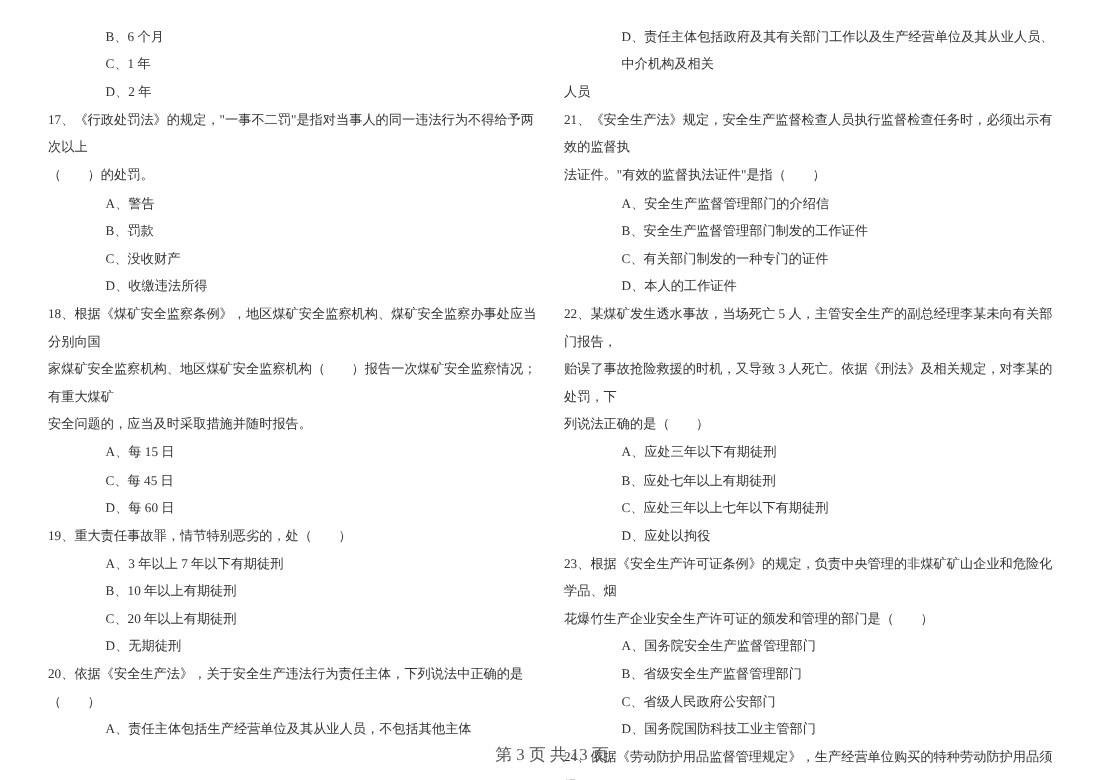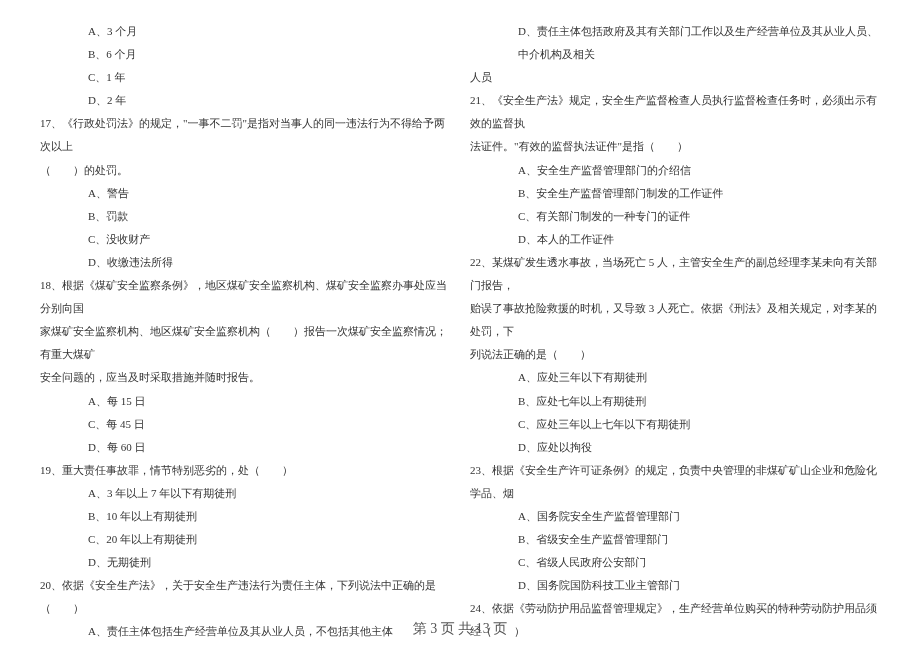--- a/index.html
+++ b/index.html
@@ -44,21 +44,20 @@
       text-align: center;
       font-size: 14px;
       color: #555555;
     }
   </style>
 </head>
 <body>
 
 <div class="page-content">
   <div class="column" id="left-col">
-      <div class="option-line">A、3 个月</div>
       <div class="option-line">B、6 个月</div>
       <div class="option-line">C、1 年</div>
       <div class="option-line">D、2 年</div>
       <div class="question-line">17、《行政处罚法》的规定，"一事不二罚"是指对当事人的同一违法行为不得给予两次以上</div>
       <div class="continuation-line">（　　）的处罚。</div>
       <div class="option-line">A、警告</div>
       <div class="option-line">B、罚款</div>
       <div class="option-line">C、没收财产</div>
       <div class="option-line">D、收缴违法所得</div>
       <div class="question-line">18、根据《煤矿安全监察条例》，地区煤矿安全监察机构、煤矿安全监察办事处应当分别向国</div>
@@ -85,20 +84,21 @@
       <div class="option-line">C、有关部门制发的一种专门的证件</div>
       <div class="option-line">D、本人的工作证件</div>
       <div class="question-line">22、某煤矿发生透水事故，当场死亡 5 人，主管安全生产的副总经理李某未向有关部门报告，</div>
       <div class="continuation-line">贻误了事故抢险救援的时机，又导致 3 人死亡。依据《刑法》及相关规定，对李某的处罚，下</div>
       <div class="continuation-line">列说法正确的是（　　）</div>
       <div class="option-line">A、应处三年以下有期徒刑</div>
       <div class="option-line">B、应处七年以上有期徒刑</div>
       <div class="option-line">C、应处三年以上七年以下有期徒刑</div>
       <div class="option-line">D、应处以拘役</div>
       <div class="question-line">23、根据《安全生产许可证条例》的规定，负责中央管理的非煤矿矿山企业和危险化学品、烟</div>
+      <div class="continuation-line">花爆竹生产企业安全生产许可证的颁发和管理的部门是（　　）</div>
       <div class="option-line">A、国务院安全生产监督管理部门</div>
       <div class="option-line">B、省级安全生产监督管理部门</div>
       <div class="option-line">C、省级人民政府公安部门</div>
       <div class="option-line">D、国务院国防科技工业主管部门</div>
       <div class="question-line">24、依据《劳动防护用品监督管理规定》，生产经营单位购买的特种劳动防护用品须经（　　）</div>
     </div>
 </div>
 
 <div class="footer">第 3 页 共 13 页</div>
 

